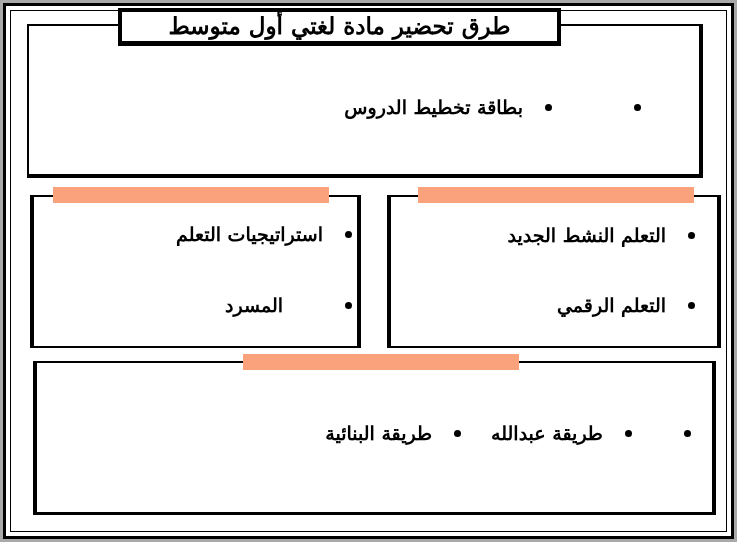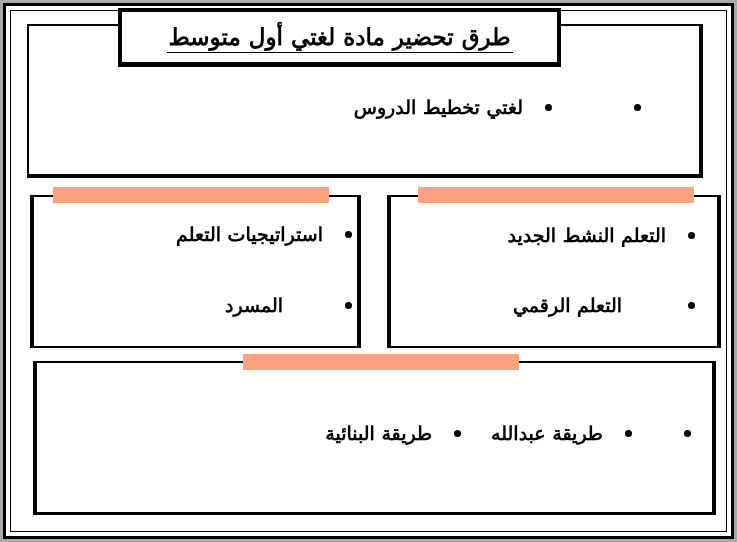--- a/index.html
+++ b/index.html
@@ -4,21 +4,21 @@
 <style>
   html, body { margin:0; padding:0; }
   body { width:737px; height:542px; background:#ffffff; position:relative; overflow:hidden;
          font-family:"DejaVu Serif", serif; }
   .frame-outer { position:absolute; left:0; top:0; width:737px; height:542px; box-sizing:border-box;
                  border:3px solid #a9a9a9; }
   .frame-line1 { position:absolute; left:3px; top:3px; right:3px; bottom:3px; border:3px solid #000; }
   .frame-line2 { position:absolute; left:10px; top:10px; right:10px; bottom:10px; border:1.5px solid #000; }
   .box { position:absolute; background:#fff; box-sizing:border-box; }
   .box-top { left:27px; top:24px; width:676px; height:154px; border:2px solid #000; border-right-width:4px; border-bottom-width:4px; }
-  .title-box { position:absolute; left:118px; top:8px; width:443px; height:59px; background:#fff; box-sizing:border-box;
+  .title-box { position:absolute; left:118px; top:8px; width:443px; height:38px; background:#fff; box-sizing:border-box;
                border:4px solid #000; border-bottom-width:5px; display:flex; align-items:center; justify-content:center; }
   .title-text { font-size:23px; font-weight:bold; color:#000; direction:rtl; border-bottom:1.5px solid #000; line-height:30px; padding:0 2px; }
   .box-left { left:30px; top:195px; width:331px; height:153px; border:2px solid #000; border-left-width:4px; border-right-width:4px; }
   .box-right { left:387px; top:195px; width:334px; height:153px; border:2px solid #000; border-left-width:4px; border-right-width:4px; }
   .box-bottom { left:33px; top:361px; width:683px; height:154px; border:2px solid #000; border-left-width:4px; border-right-width:4px; border-bottom-width:3px; }
   .accent { position:absolute; background:#f9a27c; height:16px; }
   .row { position:absolute; display:flex; align-items:center; direction:rtl; font-weight:bold; font-size:19px; color:#000; white-space:nowrap; }
   .bullet { display:inline-block; width:7px; height:7px; border-radius:50%; background:#000; margin-left:22px; }
   .gap { display:inline-block; width:30px; }
 </style>
@@ -31,30 +31,30 @@
 
 <div class="box box-top"></div>
 <div class="title-box">
   <span class="title-text">طرق تحضير مادة لغتي أول متوسط</span>
 </div>
 <div class="row" style="right:96px; top:96px;">
   <span class="bullet"></span>
   <span class="gap"></span>
     <span class="gap"></span>
   <span class="bullet"></span>
-  <span>لغتي تخطيط الدروس</span>
+  <span>بطاقة تخطيط الدروس</span>
 </div>
 
 <div class="box box-right"></div>
 <div class="accent" style="left:418px; top:187px; width:276px;"></div>
 <div class="row" style="right:42px; top:224px;">
   <span class="bullet"></span>
   <span>التعلم النشط الجديد</span>
 </div>
-<div class="row" style="right:42px; top:294px;gap:44px;">
+<div class="row" style="right:42px; top:294px;">
   <span class="bullet"></span>
   <span>التعلم الرقمي</span>
 </div>
 
 <div class="box box-left"></div>
 <div class="accent" style="left:53px; top:187px; width:276px;"></div>
 <div class="row" style="right:385px; top:223px;">
   <span class="bullet"></span>
   <span>استراتيجيات التعلم</span>
 </div>

